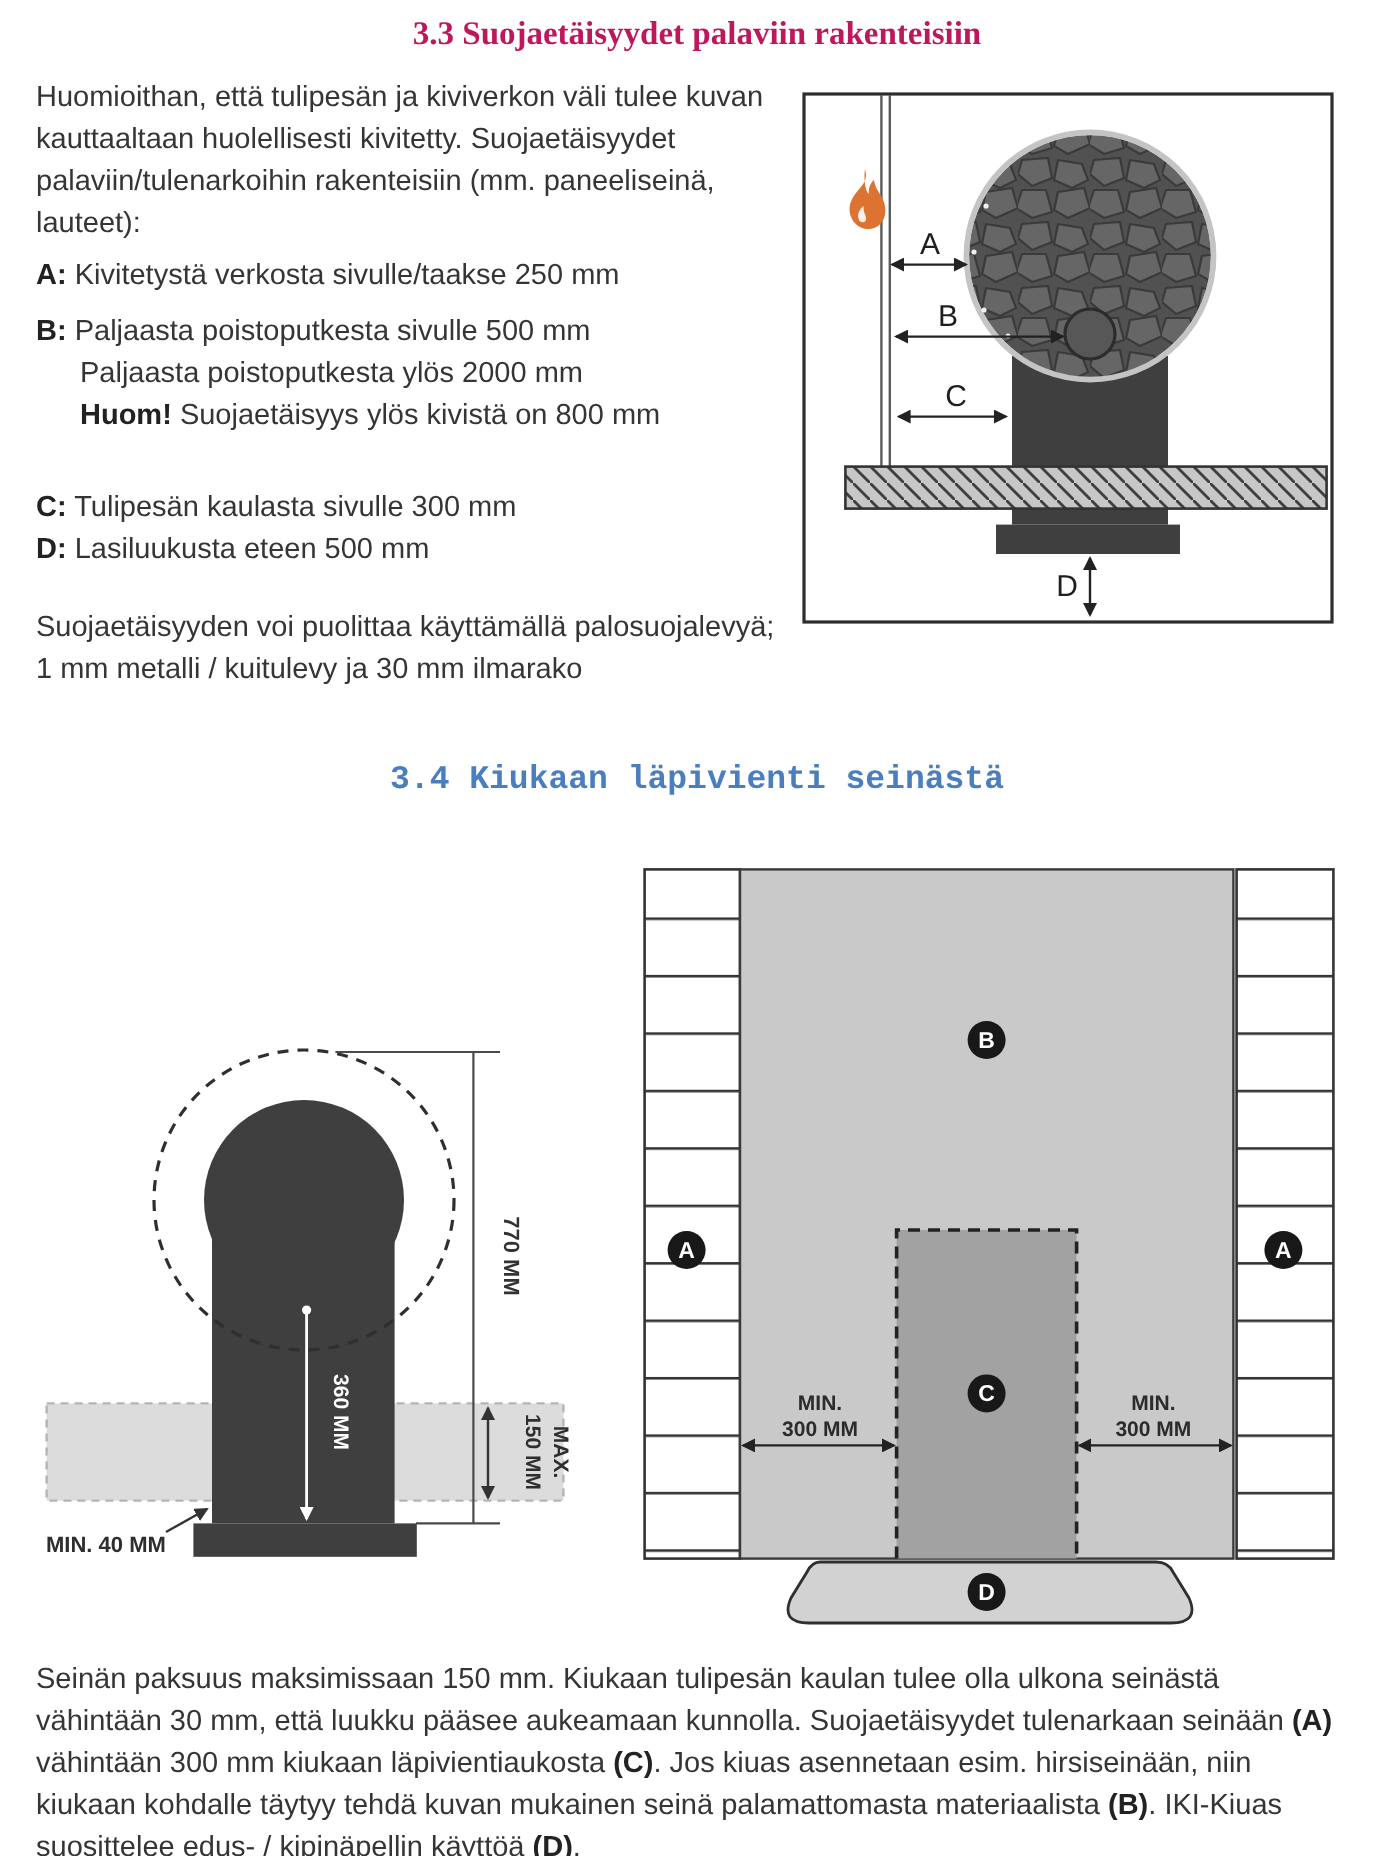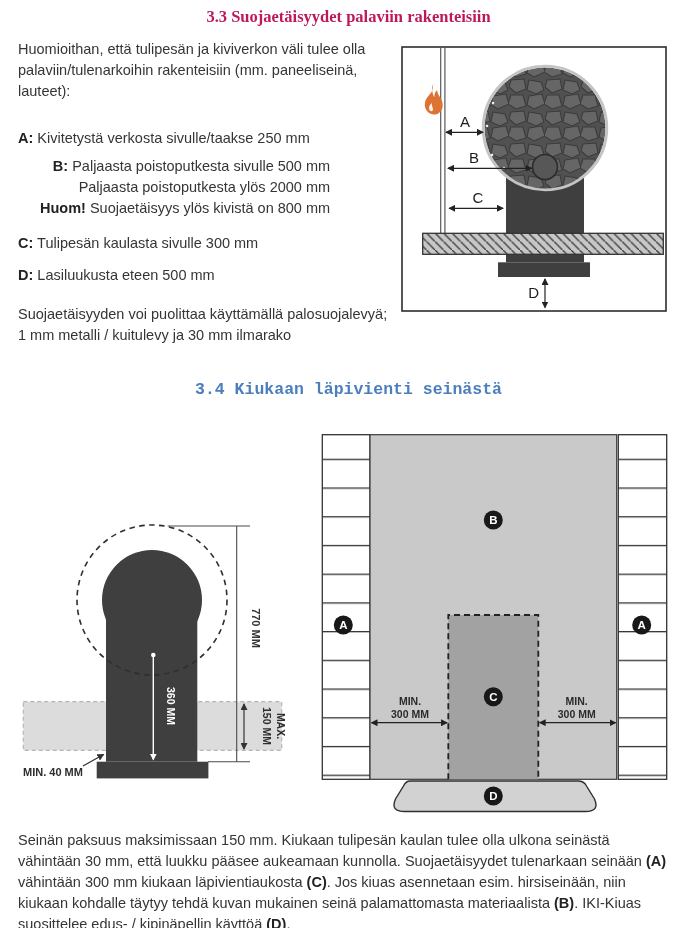--- a/index.html
+++ b/index.html
@@ -18,38 +18,39 @@
   text{font-family:"Liberation Sans",sans-serif;}
 </style>
 </head>
 <body>
 
 <div id="page">
 
   <div class="h-blue" style="top:7px;color:#be185d;">3.3 Suojaetäisyydet palaviin rakenteisiin</div>
 
   <div class="tblock" style="top:39px;">
-    <div class="tline">Huomioithan, että tulipesän ja kiviverkon väli tulee olla</div>
+    <div class="tline">Huomioithan, että tulipesän ja kiviverkon väli tulee kuvan</div>
+    <div class="tline">kauttaaltaan huolellisesti kivitetty. Suojaetäisyydet</div>
     <div class="tline">palaviin/tulenarkoihin rakenteisiin (mm. paneeliseinä,</div>
     <div class="tline">lauteet):</div>
   </div>
 
   <div class="item" style="top:128px;">
     <b>A:</b>
     <span>Kivitetystä verkosta sivulle/taakse 250 mm</span>
   </div>
 
-  <div class="item" style="top:156px;text-align:right;">
+  <div class="item" style="top:156px;">
     <div class="tline"><b>B:</b>
       <span>Paljaasta poistoputkesta sivulle 500 mm</span></div>
     <div class="tline indent">Paljaasta poistoputkesta ylös 2000 mm</div>
     <div class="tline indent"><b>Huom!</b><span> Suojaetäisyys ylös kivistä on 800 mm</span></div>
   </div>
 
-  <div class="item" style="top:233px;">
+  <div class="item" style="top:244px;">
     <b>C:</b>
     <span>Tulipesän kaulasta sivulle 300 mm</span>
   </div>
 
   <div class="item" style="top:265px;">
     <b>D:</b>
     <span>Lasiluukusta eteen 500 mm</span>
   </div>
 
   <div class="tblock" style="top:304px;">

